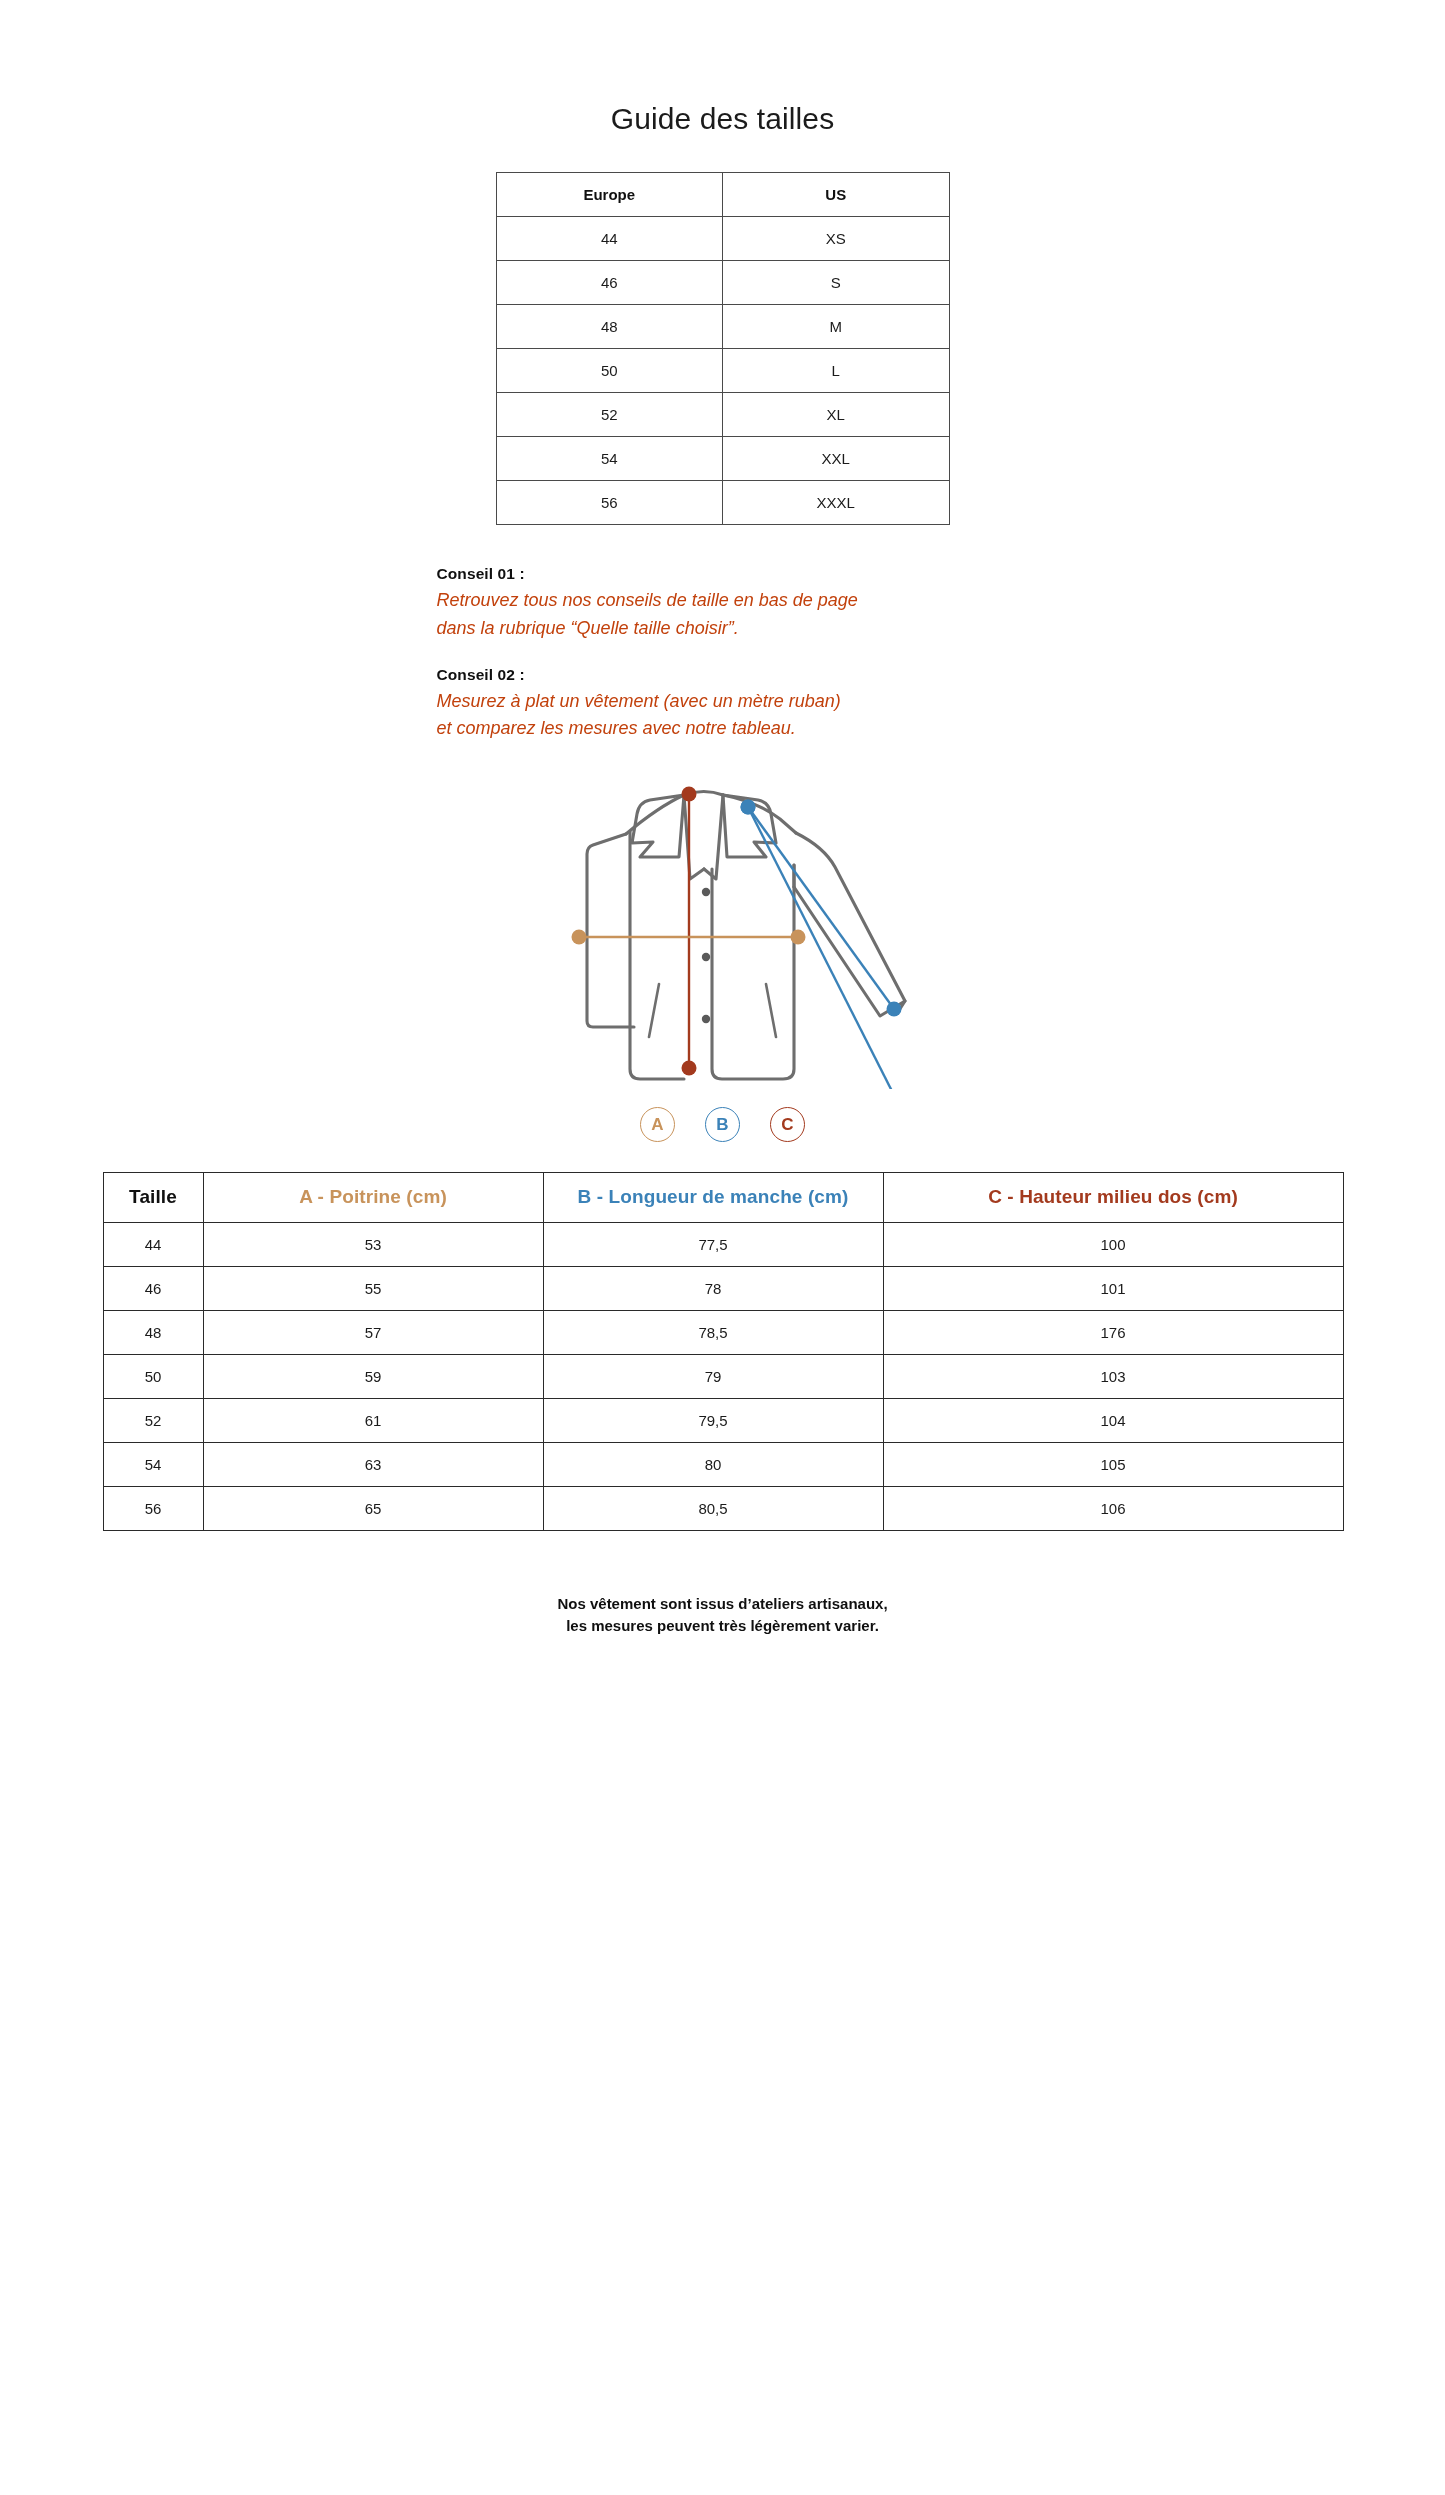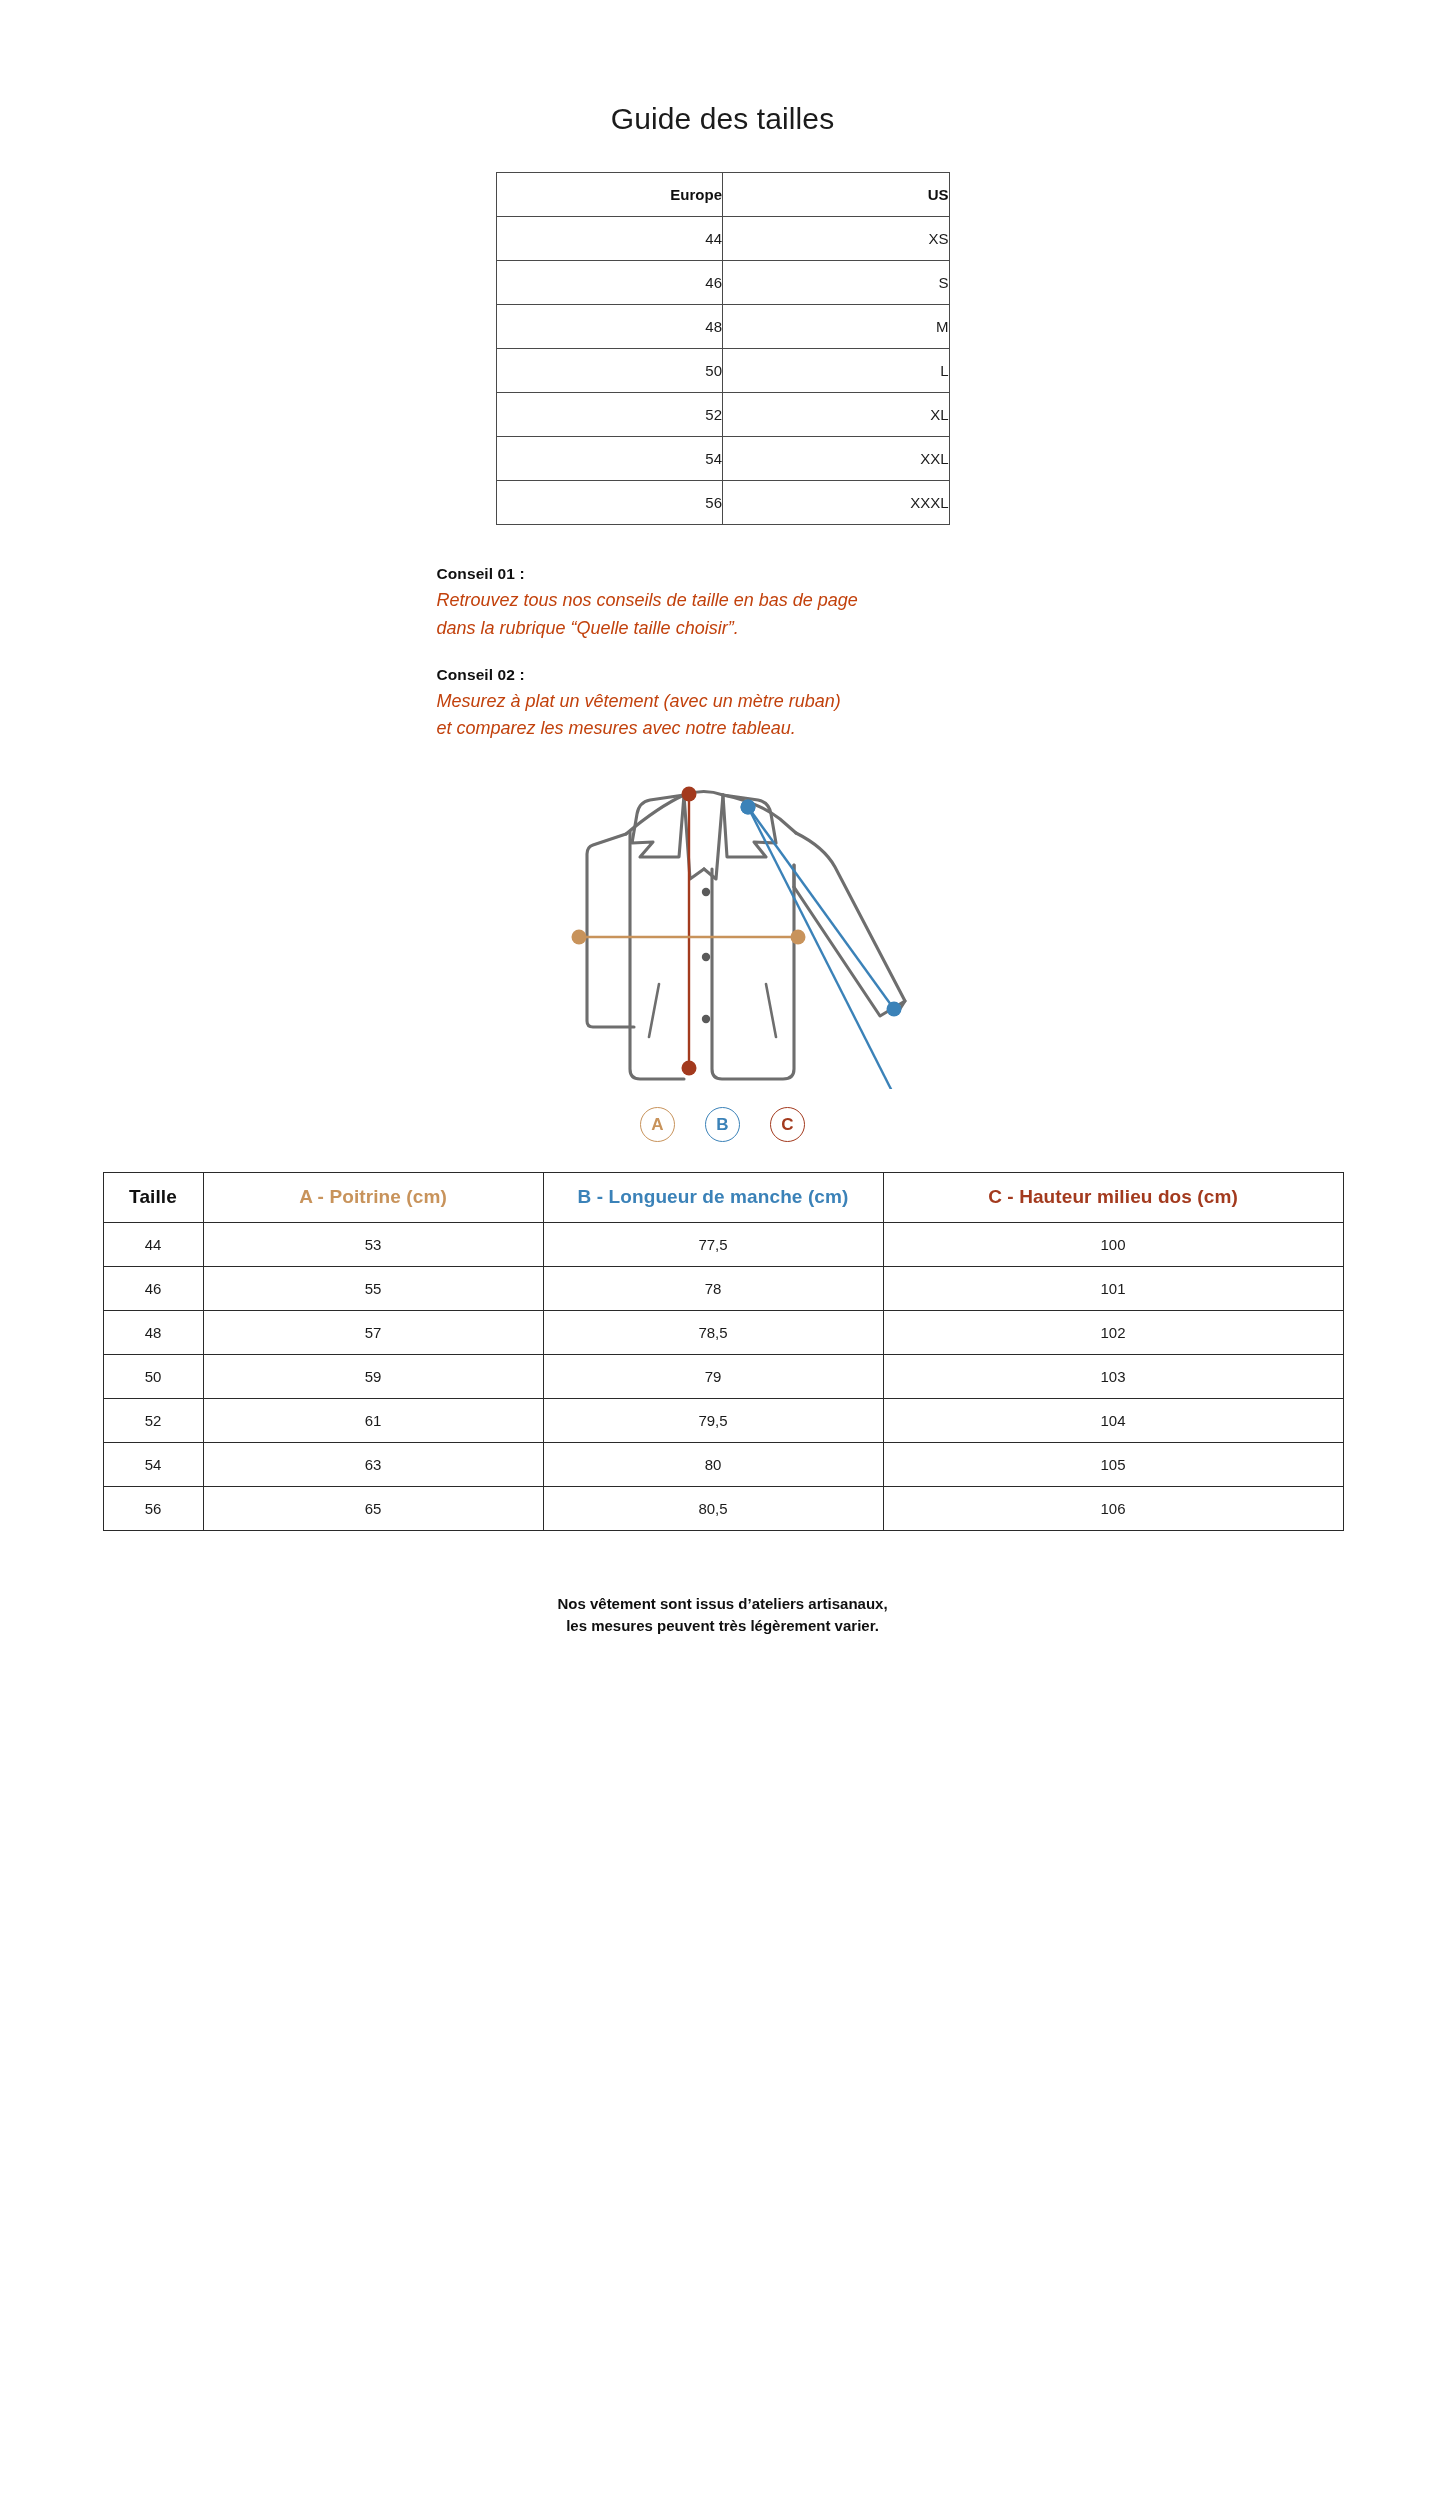--- a/index.html
+++ b/index.html
@@ -47,21 +47,21 @@
   }
   table.conv {
     width: 100%;
     border-collapse: collapse;
     table-layout: fixed;
   }
   table.conv th,
   table.conv td {
     border: 1px solid #4a4a4a;
     height: 44px;
-    text-align: right;
+    text-align: center;
     vertical-align: middle;
     font-size: 15px;
     font-weight: 400;
     color: #1b1b1b;
     padding: 0;
   }
   table.conv th {
     font-weight: 700;
     font-size: 15px;
     color: #101010;
@@ -328,21 +328,21 @@
       <tr>
         <td>46</td>
         <td>55</td>
         <td>78</td>
         <td>101</td>
       </tr>
       <tr>
         <td>48</td>
         <td>57</td>
         <td>78,5</td>
-        <td>102</td>
+        <td>176</td>
       </tr>
       <tr>
         <td>50</td>
         <td>59</td>
         <td>79</td>
         <td>103</td>
       </tr>
       <tr>
         <td>52</td>
         <td>61</td>

